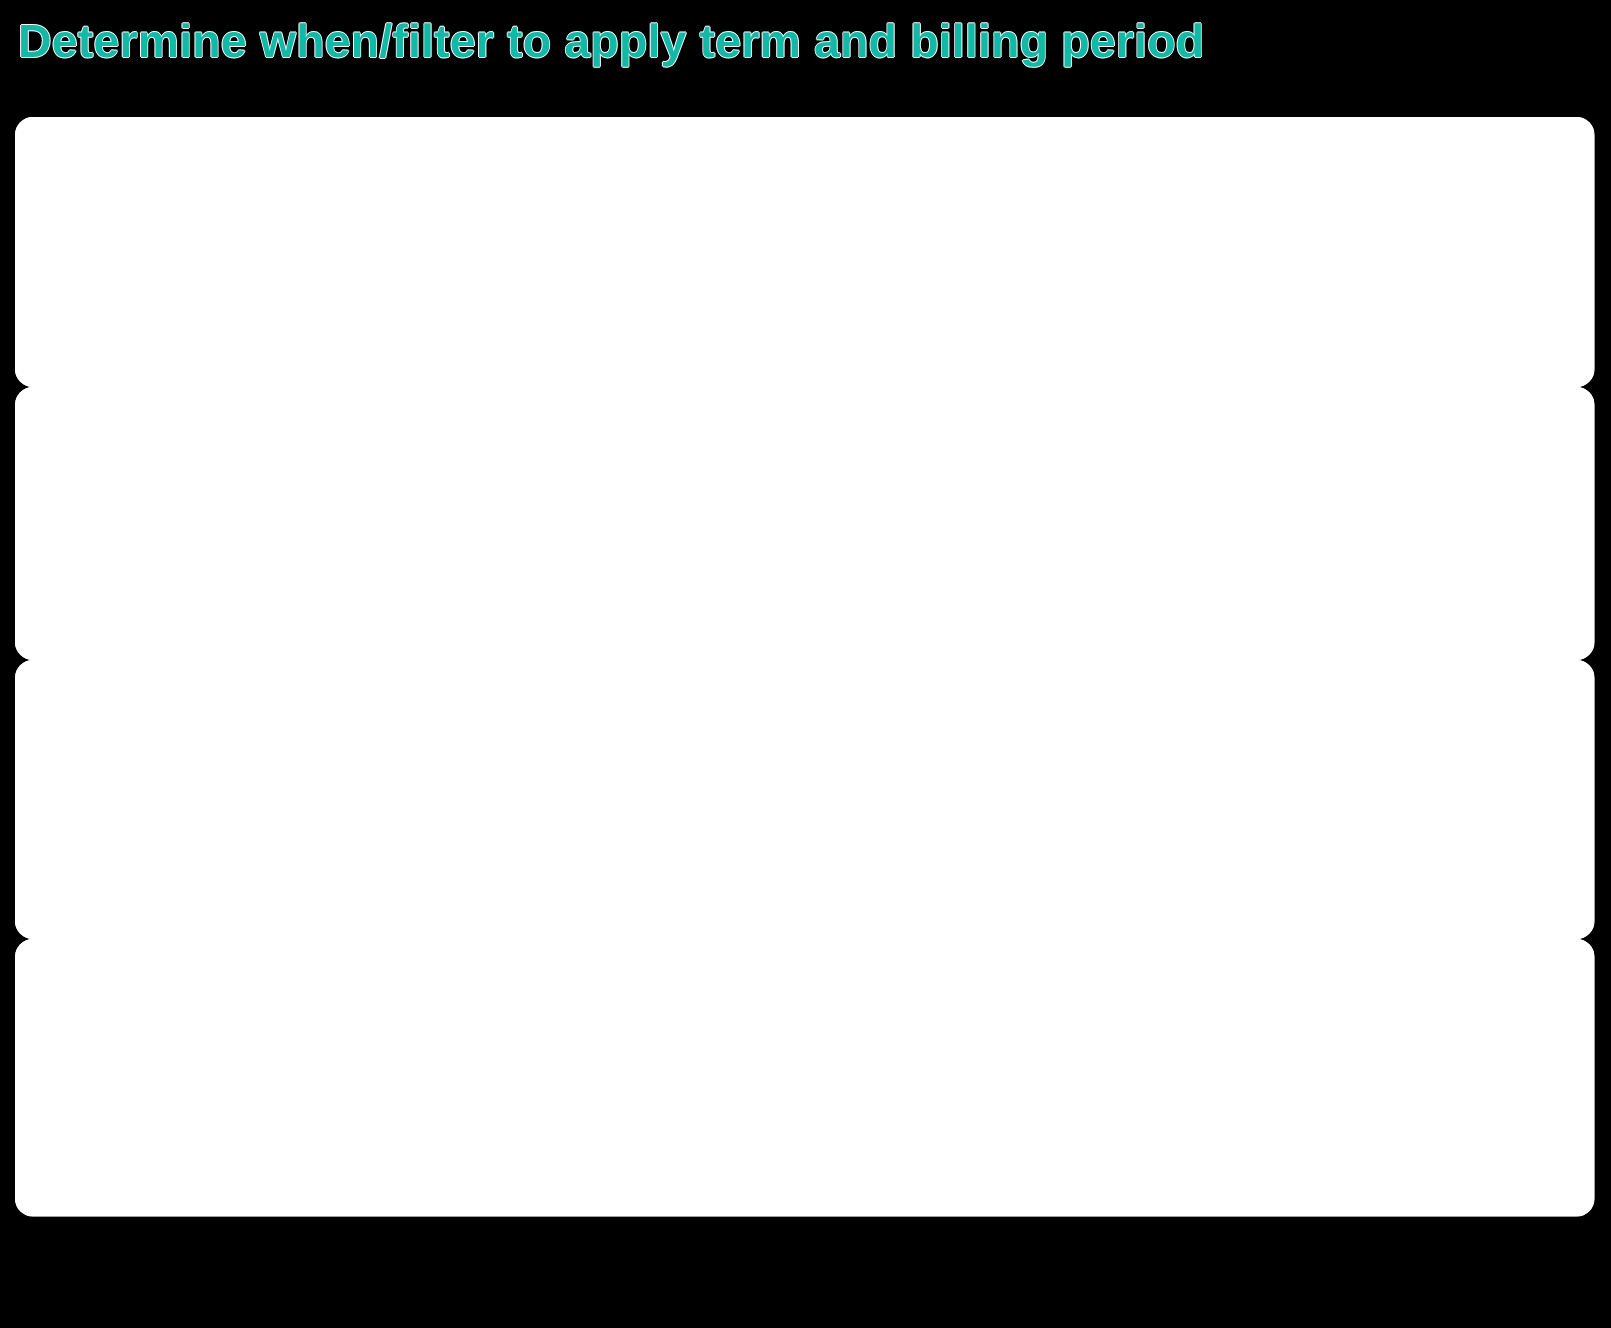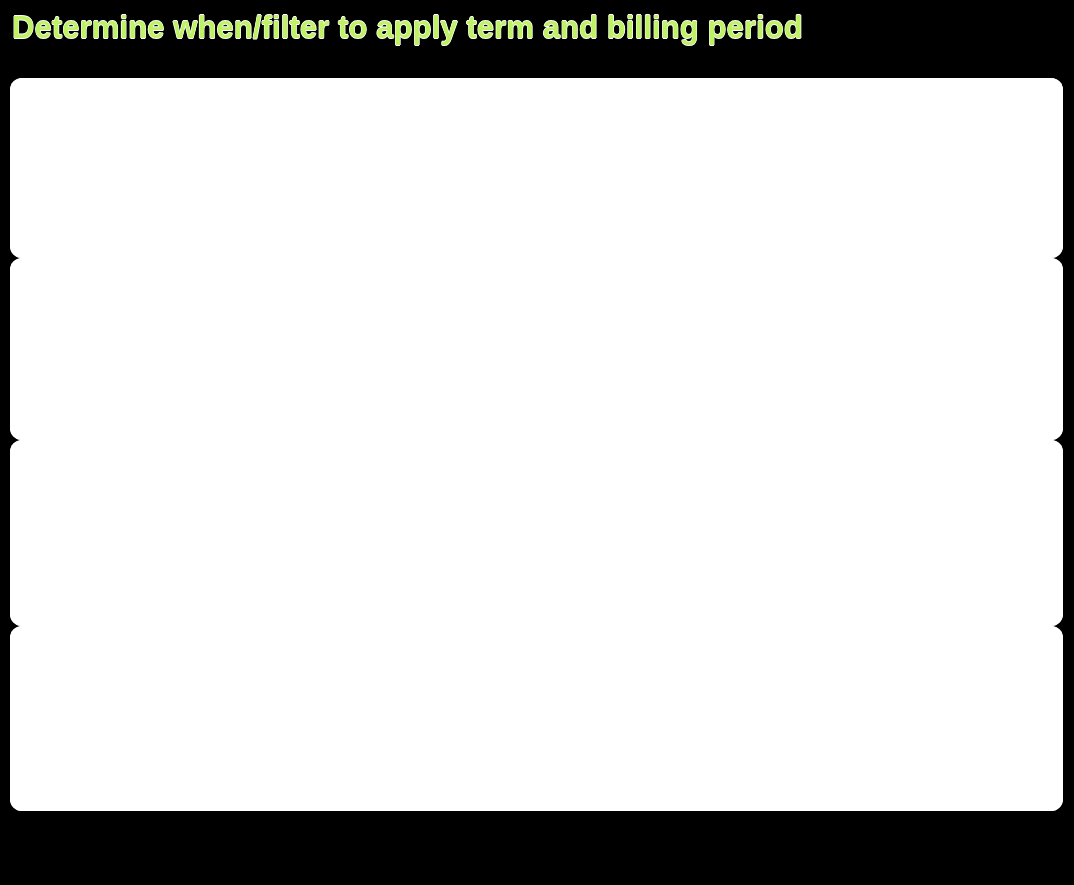--- a/index.html
+++ b/index.html
@@ -19,21 +19,21 @@
     -webkit-font-smoothing: none;
   }
 
   
   .page-heading {
     position: absolute;
     left: 12px;
     top: 7px;
     width: 1000px;
     height: 42px;
-    color: #bef264;
+    color: #14b8a6;
     font-family: "Liberation Sans", sans-serif;
     font-size: 31px;
     font-weight: bold;
     line-height: 42px;
     letter-spacing: 0.1px;
     white-space: nowrap;
     overflow: hidden;
     
     text-shadow:
        0 0 0 #ffffff,

